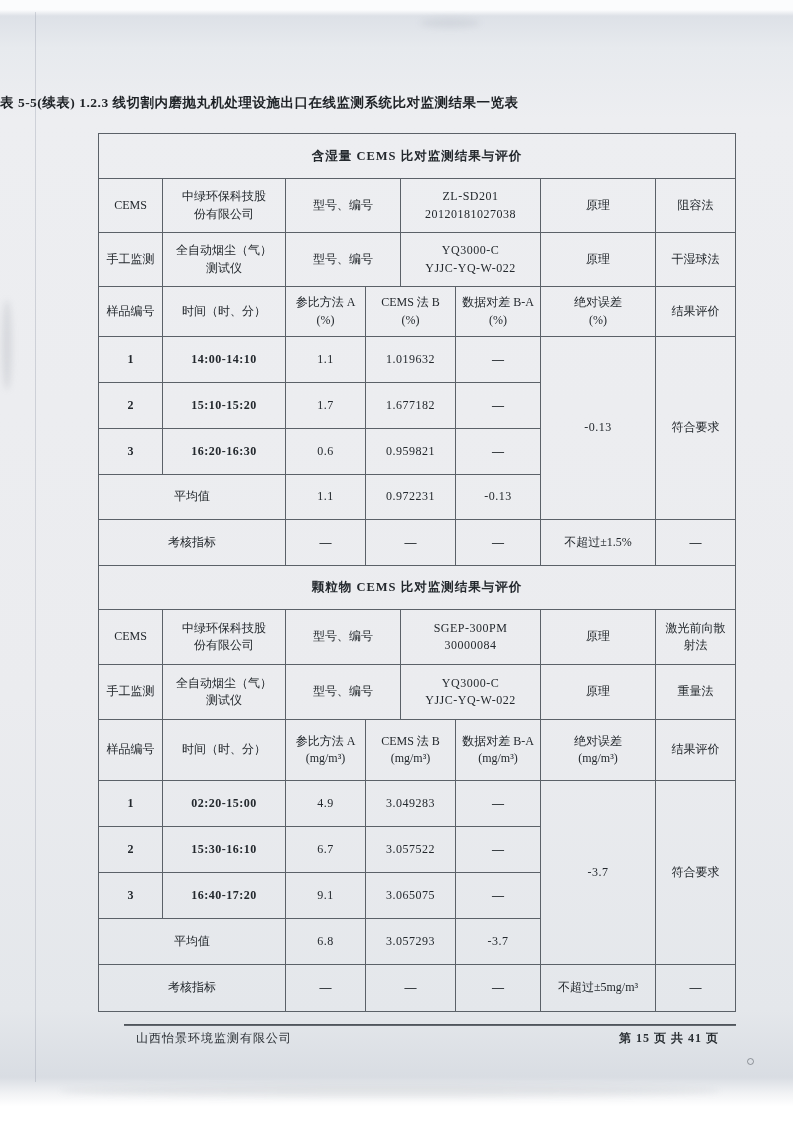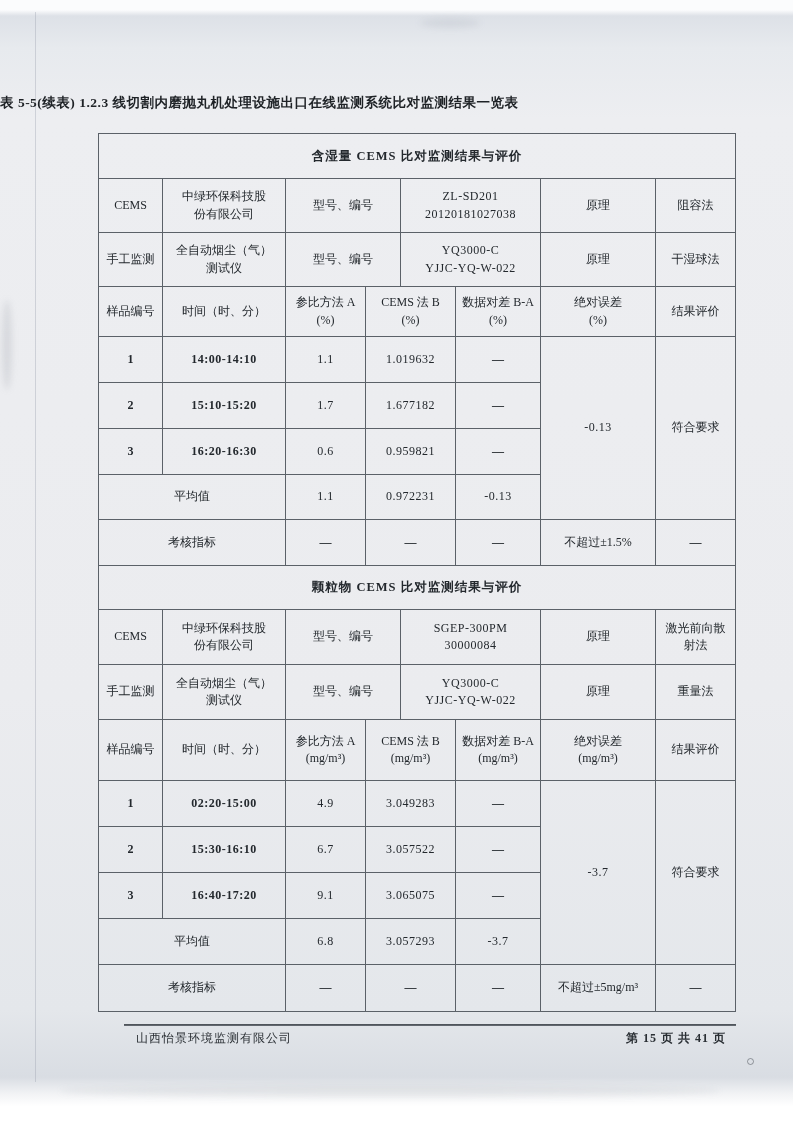--- a/index.html
+++ b/index.html
@@ -55,21 +55,21 @@
 
   .footer-rule{
     position:absolute;left:124px;top:1024px;width:612px;height:2px;
     background:linear-gradient(180deg,#474c52,#6a7077);
   }
   .footer-left{
     position:absolute;left:136px;top:1030px;font-size:12px;
     color:#2a2f34;letter-spacing:1px;
   }
   .footer-right{
-    position:absolute;right:67px;top:1030px;font-size:12px;
+    position:absolute;right:74px;top:1030px;font-size:12px;
     font-weight:600;color:#2a2f34;letter-spacing:1px;
   }
 </style>
 </head>
 <body>
 
 <div class="scan-bg"></div>
 <div class="crease"></div>
 <div class="smudge" style="left:2px;top:300px;width:10px;height:90px;background:rgba(120,126,138,.18);"></div>
 <div class="smudge" style="left:420px;top:18px;width:60px;height:10px;background:rgba(140,146,158,.15);"></div>

